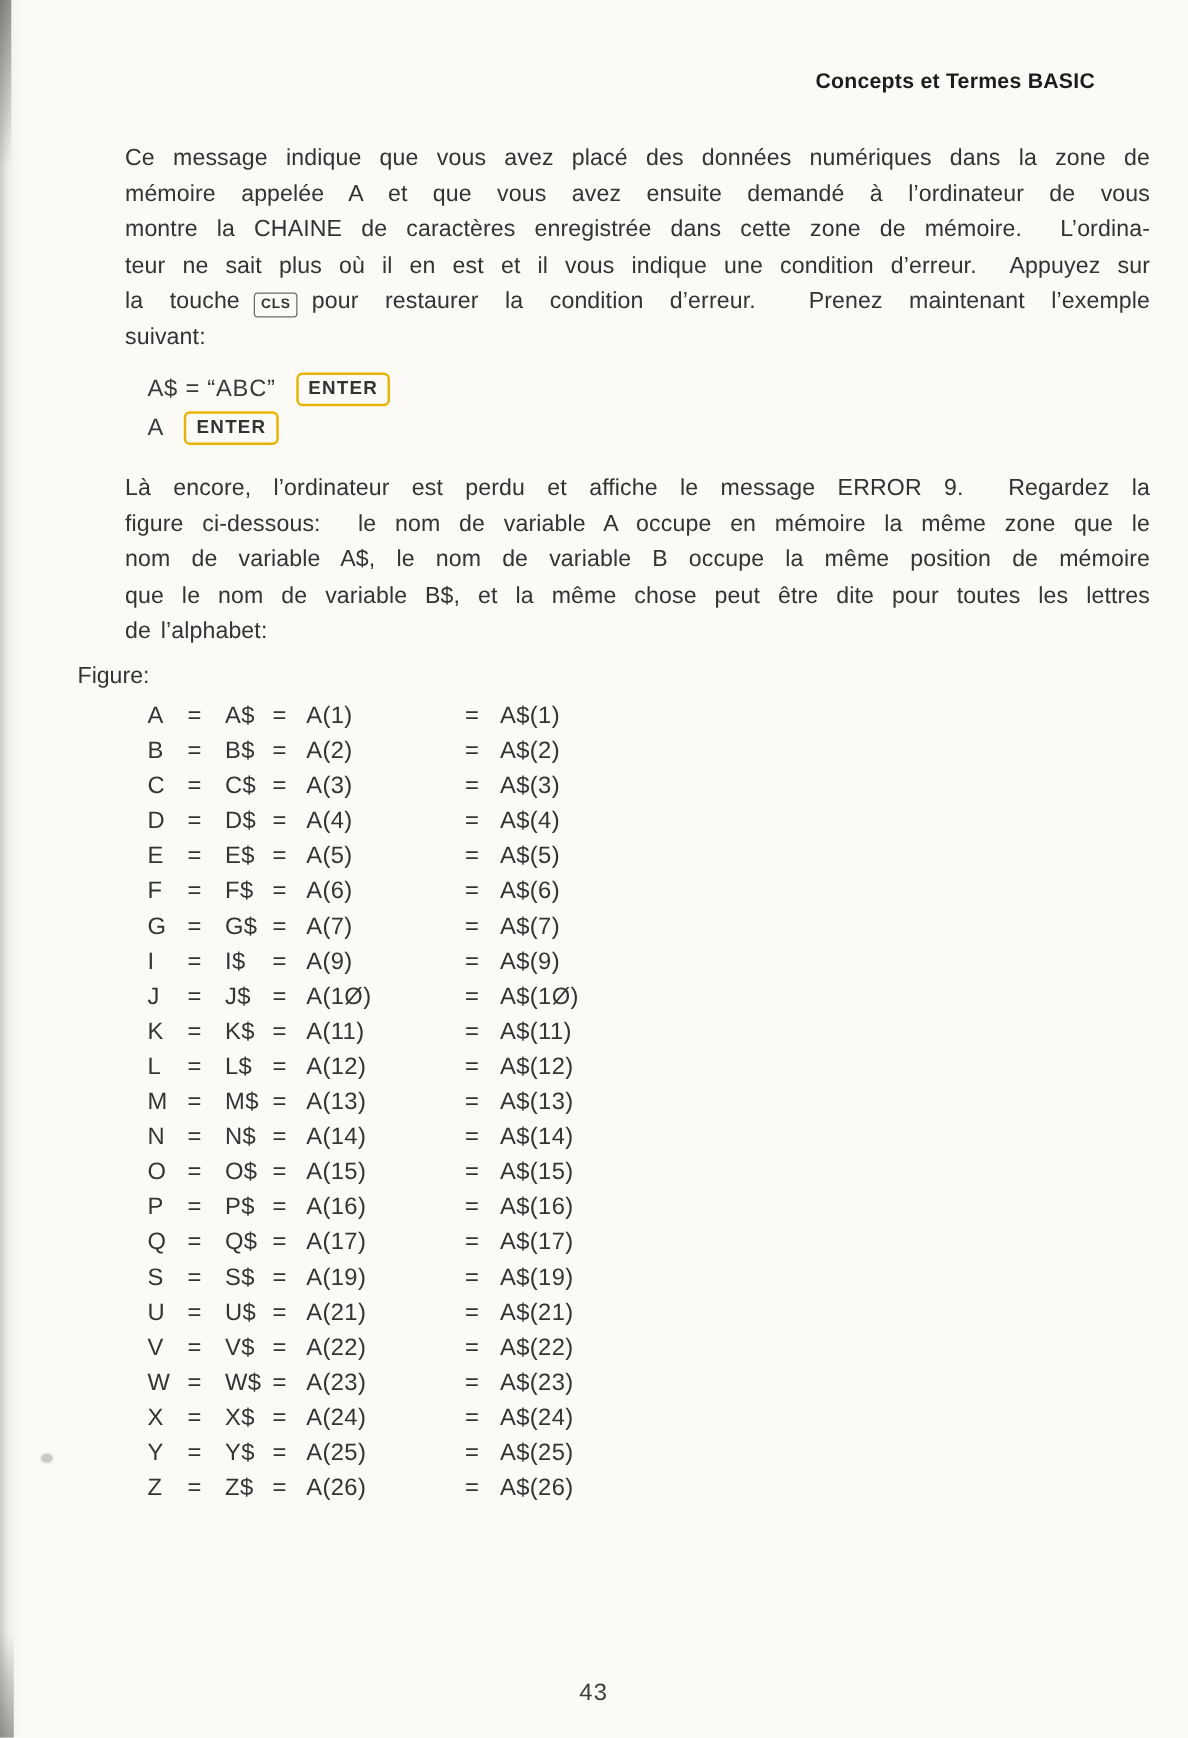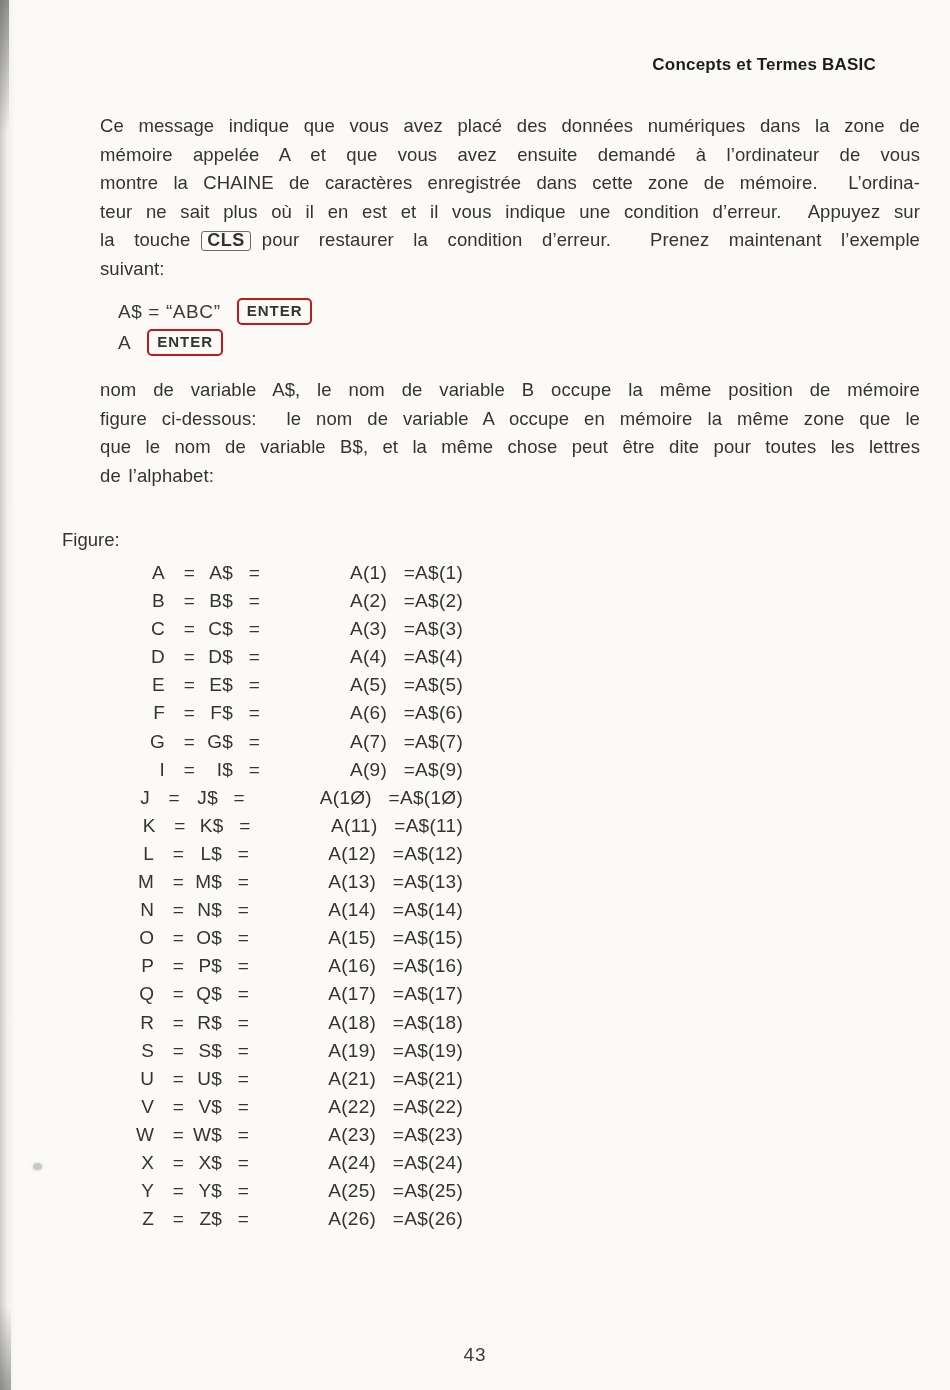--- a/index.html
+++ b/index.html
@@ -26,33 +26,33 @@
     font-size:17px;font-weight:700;color:#1c1c1c;letter-spacing:0.2px;}
 
   .para{position:absolute;left:60px;width:820px;
     font-size:18.5px;color:#333;letter-spacing:0.1px;word-spacing:2.5px;margin-left:40px;}
   .para .ln{line-height:28.6px;height:28.6px;
     text-align:justify;text-align-last:justify;white-space:pre-wrap;overflow:hidden;}
   .para .ln.plain{text-align:center;text-align-last:left;}
   #para1{top:112px;}
   #para2{top:376px;}
 
-  .key{display:inline-block;border:2px solid #b91c1c;border-radius:5px;
+  .key{display:inline-block;border:2px solid #eab308;border-radius:5px;
     font-weight:700;color:#333;background:transparent;}
   .enter{font-size:15px;padding:1px 8px 2px;letter-spacing:1px;line-height:20px;}
-  .cls{font-size:18px;border-width:1.5px;border-color:#6a6a6a;border-radius:3px;
+  .cls{font-size:11px;border-width:1.5px;border-color:#6a6a6a;border-radius:3px;
     padding:0 5px 1px;margin:0 11px;letter-spacing:0.5px;line-height:16px;height:17px;}
 
   .codeblk{position:absolute;left:118px;top:296px;font-size:19px;color:#3a3a3a;}
   .codeline{display:flex;align-items:center;height:31px;gap:16px;letter-spacing:0.6px;}
 
   .figlabel{position:absolute;left:62px;top:529px;font-size:18.5px;color:#333;}
 
   .figtable{position:absolute;left:118px;top:559px;font-size:19px;color:#343434;letter-spacing:0.3px;}
-  .frow{height:28.1px;line-height:28.1px;white-space:nowrap;text-align:right;}
+  .frow{height:28.1px;line-height:28.1px;white-space:nowrap;}
   .fc{display:inline-block;}
   .fc.l{width:32px;}
   .fc.e1{width:30px;}
   .fc.v{width:38px;}
   .fc.e2{width:27px;}
   .fc.a{width:127px;}
   .fc.e3{width:28px;}
 
   .pgnum{position:absolute;left:0;right:0;top:1344px;text-align:center;
     font-size:19px;color:#3b3b3b;letter-spacing:1px;}
@@ -83,22 +83,23 @@
       <span>A$ = “ABC”</span>
       <span class="key enter">ENTER</span>
     </div>
     <div class="codeline">
       <span>A</span>
       <span class="key enter">ENTER</span>
     </div>
   </div>
 
   <div class="para" id="para2">
+      <div class="ln">Là encore, l’ordinateur est perdu et affiche le message ERROR 9.  Regardez la</div>
+      <div class="ln">figure ci-dessous:  le nom de variable A occupe en mémoire la même zone que le</div>
       <div class="ln">nom de variable A$, le nom de variable B occupe la même position de mémoire</div>
-      <div class="ln">figure ci-dessous:  le nom de variable A occupe en mémoire la même zone que le</div>
       <div class="ln">que le nom de variable B$, et la même chose peut être dite pour toutes les lettres</div>
       <div class="ln plain">de l’alphabet:</div>
     </div>
 
   <div class="figlabel">Figure:</div>
 
   <div class="figtable" id="figtable">
       <div class="frow"><span class="fc l">A</span><span class="fc e1">=</span><span class="fc v">A$</span><span class="fc e2">=</span><span class="fc a">A(1)</span><span class="fc e3">=</span><span class="fc s">A$(1)</span></div>
       <div class="frow"><span class="fc l">B</span><span class="fc e1">=</span><span class="fc v">B$</span><span class="fc e2">=</span><span class="fc a">A(2)</span><span class="fc e3">=</span><span class="fc s">A$(2)</span></div>
       <div class="frow"><span class="fc l">C</span><span class="fc e1">=</span><span class="fc v">C$</span><span class="fc e2">=</span><span class="fc a">A(3)</span><span class="fc e3">=</span><span class="fc s">A$(3)</span></div>
@@ -108,21 +109,20 @@
       <div class="frow"><span class="fc l">G</span><span class="fc e1">=</span><span class="fc v">G$</span><span class="fc e2">=</span><span class="fc a">A(7)</span><span class="fc e3">=</span><span class="fc s">A$(7)</span></div>
       <div class="frow"><span class="fc l">I</span><span class="fc e1">=</span><span class="fc v">I$</span><span class="fc e2">=</span><span class="fc a">A(9)</span><span class="fc e3">=</span><span class="fc s">A$(9)</span></div>
       <div class="frow"><span class="fc l">J</span><span class="fc e1">=</span><span class="fc v">J$</span><span class="fc e2">=</span><span class="fc a">A(1Ø)</span><span class="fc e3">=</span><span class="fc s">A$(1Ø)</span></div>
       <div class="frow"><span class="fc l">K</span><span class="fc e1">=</span><span class="fc v">K$</span><span class="fc e2">=</span><span class="fc a">A(11)</span><span class="fc e3">=</span><span class="fc s">A$(11)</span></div>
       <div class="frow"><span class="fc l">L</span><span class="fc e1">=</span><span class="fc v">L$</span><span class="fc e2">=</span><span class="fc a">A(12)</span><span class="fc e3">=</span><span class="fc s">A$(12)</span></div>
       <div class="frow"><span class="fc l">M</span><span class="fc e1">=</span><span class="fc v">M$</span><span class="fc e2">=</span><span class="fc a">A(13)</span><span class="fc e3">=</span><span class="fc s">A$(13)</span></div>
       <div class="frow"><span class="fc l">N</span><span class="fc e1">=</span><span class="fc v">N$</span><span class="fc e2">=</span><span class="fc a">A(14)</span><span class="fc e3">=</span><span class="fc s">A$(14)</span></div>
       <div class="frow"><span class="fc l">O</span><span class="fc e1">=</span><span class="fc v">O$</span><span class="fc e2">=</span><span class="fc a">A(15)</span><span class="fc e3">=</span><span class="fc s">A$(15)</span></div>
       <div class="frow"><span class="fc l">P</span><span class="fc e1">=</span><span class="fc v">P$</span><span class="fc e2">=</span><span class="fc a">A(16)</span><span class="fc e3">=</span><span class="fc s">A$(16)</span></div>
       <div class="frow"><span class="fc l">Q</span><span class="fc e1">=</span><span class="fc v">Q$</span><span class="fc e2">=</span><span class="fc a">A(17)</span><span class="fc e3">=</span><span class="fc s">A$(17)</span></div>
-      <div class="frow"><span class="fc l">R</span><span class="fc e1">=</span><span class="fc v">R$</span><span class="fc e2">=</span><span class="fc a">A(18)</span><span class="fc e3">=</span><span class="fc s">A$(18)</span></div>
       <div class="frow"><span class="fc l">S</span><span class="fc e1">=</span><span class="fc v">S$</span><span class="fc e2">=</span><span class="fc a">A(19)</span><span class="fc e3">=</span><span class="fc s">A$(19)</span></div>
       <div class="frow"><span class="fc l">U</span><span class="fc e1">=</span><span class="fc v">U$</span><span class="fc e2">=</span><span class="fc a">A(21)</span><span class="fc e3">=</span><span class="fc s">A$(21)</span></div>
       <div class="frow"><span class="fc l">V</span><span class="fc e1">=</span><span class="fc v">V$</span><span class="fc e2">=</span><span class="fc a">A(22)</span><span class="fc e3">=</span><span class="fc s">A$(22)</span></div>
       <div class="frow"><span class="fc l">W</span><span class="fc e1">=</span><span class="fc v">W$</span><span class="fc e2">=</span><span class="fc a">A(23)</span><span class="fc e3">=</span><span class="fc s">A$(23)</span></div>
       <div class="frow"><span class="fc l">X</span><span class="fc e1">=</span><span class="fc v">X$</span><span class="fc e2">=</span><span class="fc a">A(24)</span><span class="fc e3">=</span><span class="fc s">A$(24)</span></div>
       <div class="frow"><span class="fc l">Y</span><span class="fc e1">=</span><span class="fc v">Y$</span><span class="fc e2">=</span><span class="fc a">A(25)</span><span class="fc e3">=</span><span class="fc s">A$(25)</span></div>
       <div class="frow"><span class="fc l">Z</span><span class="fc e1">=</span><span class="fc v">Z$</span><span class="fc e2">=</span><span class="fc a">A(26)</span><span class="fc e3">=</span><span class="fc s">A$(26)</span></div>
     </div>
 
   <div class="pgnum">43</div>

